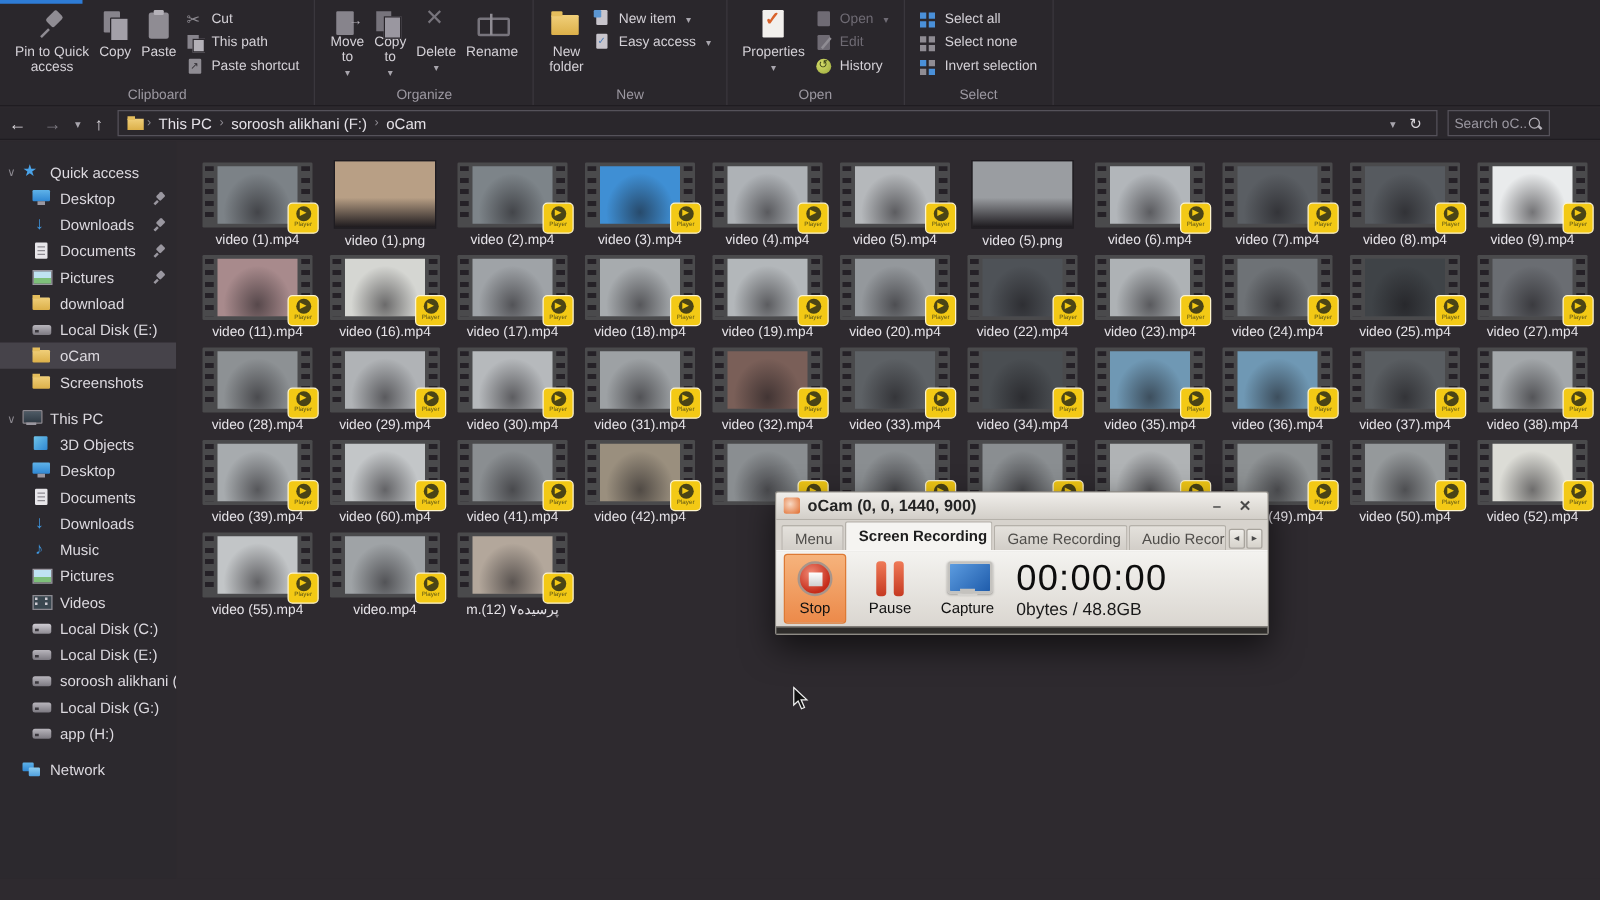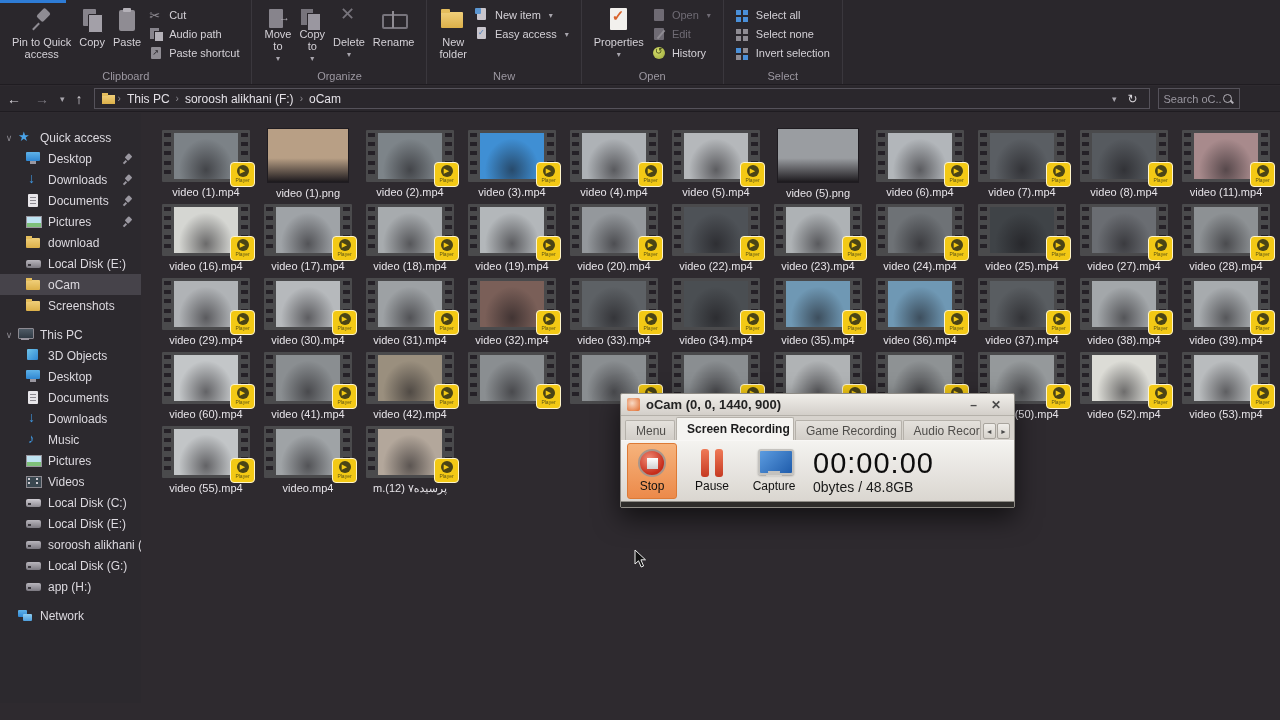--- a/index.html
+++ b/index.html
@@ -273,21 +273,21 @@
         <span class="ric i-paste"></span>
         <span class="blabel">Paste</span>
       </div>
       <div class="smallcol">
         <div class="smallitem">
           <span class="sic i-cut"></span>
           <span>Cut</span>
         </div>
         <div class="smallitem">
           <span class="sic i-copypath"></span>
-          <span>Audio path</span>
+          <span>This path</span>
         </div>
         <div class="smallitem">
           <span class="sic i-pshort"></span>
           <span>Paste shortcut</span>
         </div>
       </div>
       <div class="glabel">Clipboard</div>
     </div>
 
     <div class="grp">
@@ -612,20 +612,30 @@
             <div class="inner" style="background: rgb(86, 90, 95);"></div>
             <div class="badge">
               <span class="bplay">▶</span>
               <span class="btxt">Player</span>
             </div>
           </div>
           <div class="flabel" dir="auto">video (8).mp4</div>
         </div>
         <div class="fcell">
           <div class="strip">
+            <div class="inner" style="background: rgb(233, 235, 236);"></div>
+            <div class="badge">
+              <span class="bplay">▶</span>
+              <span class="btxt">Player</span>
+            </div>
+          </div>
+          <div class="flabel" dir="auto">video (9).mp4</div>
+        </div>
+        <div class="fcell">
+          <div class="strip">
             <div class="inner" style="background: rgb(168, 138, 140);"></div>
             <div class="badge">
               <span class="bplay">▶</span>
               <span class="btxt">Player</span>
             </div>
           </div>
           <div class="flabel" dir="auto">video (11).mp4</div>
         </div>
         <div class="fcell">
           <div class="strip">
@@ -939,30 +949,20 @@
         </div>
         <div class="fcell">
           <div class="strip">
             <div class="inner" style="background: rgb(220, 220, 214);"></div>
             <div class="badge">
               <span class="bplay">▶</span>
               <span class="btxt">Player</span>
             </div>
           </div>
           <div class="flabel" dir="auto">video (52).mp4</div>
-        </div>
-        <div class="fcell">
-          <div class="strip">
-            <div class="inner" style="background: rgb(185, 188, 190);"></div>
-            <div class="badge">
-              <span class="bplay">▶</span>
-              <span class="btxt">Player</span>
-            </div>
-          </div>
-          <div class="flabel" dir="auto">video (53).mp4</div>
         </div>
         <div class="fcell">
           <div class="strip">
             <div class="inner" style="background: rgb(194, 197, 199);"></div>
             <div class="badge">
               <span class="bplay">▶</span>
               <span class="btxt">Player</span>
             </div>
           </div>
           <div class="flabel" dir="auto">video (55).mp4</div>

